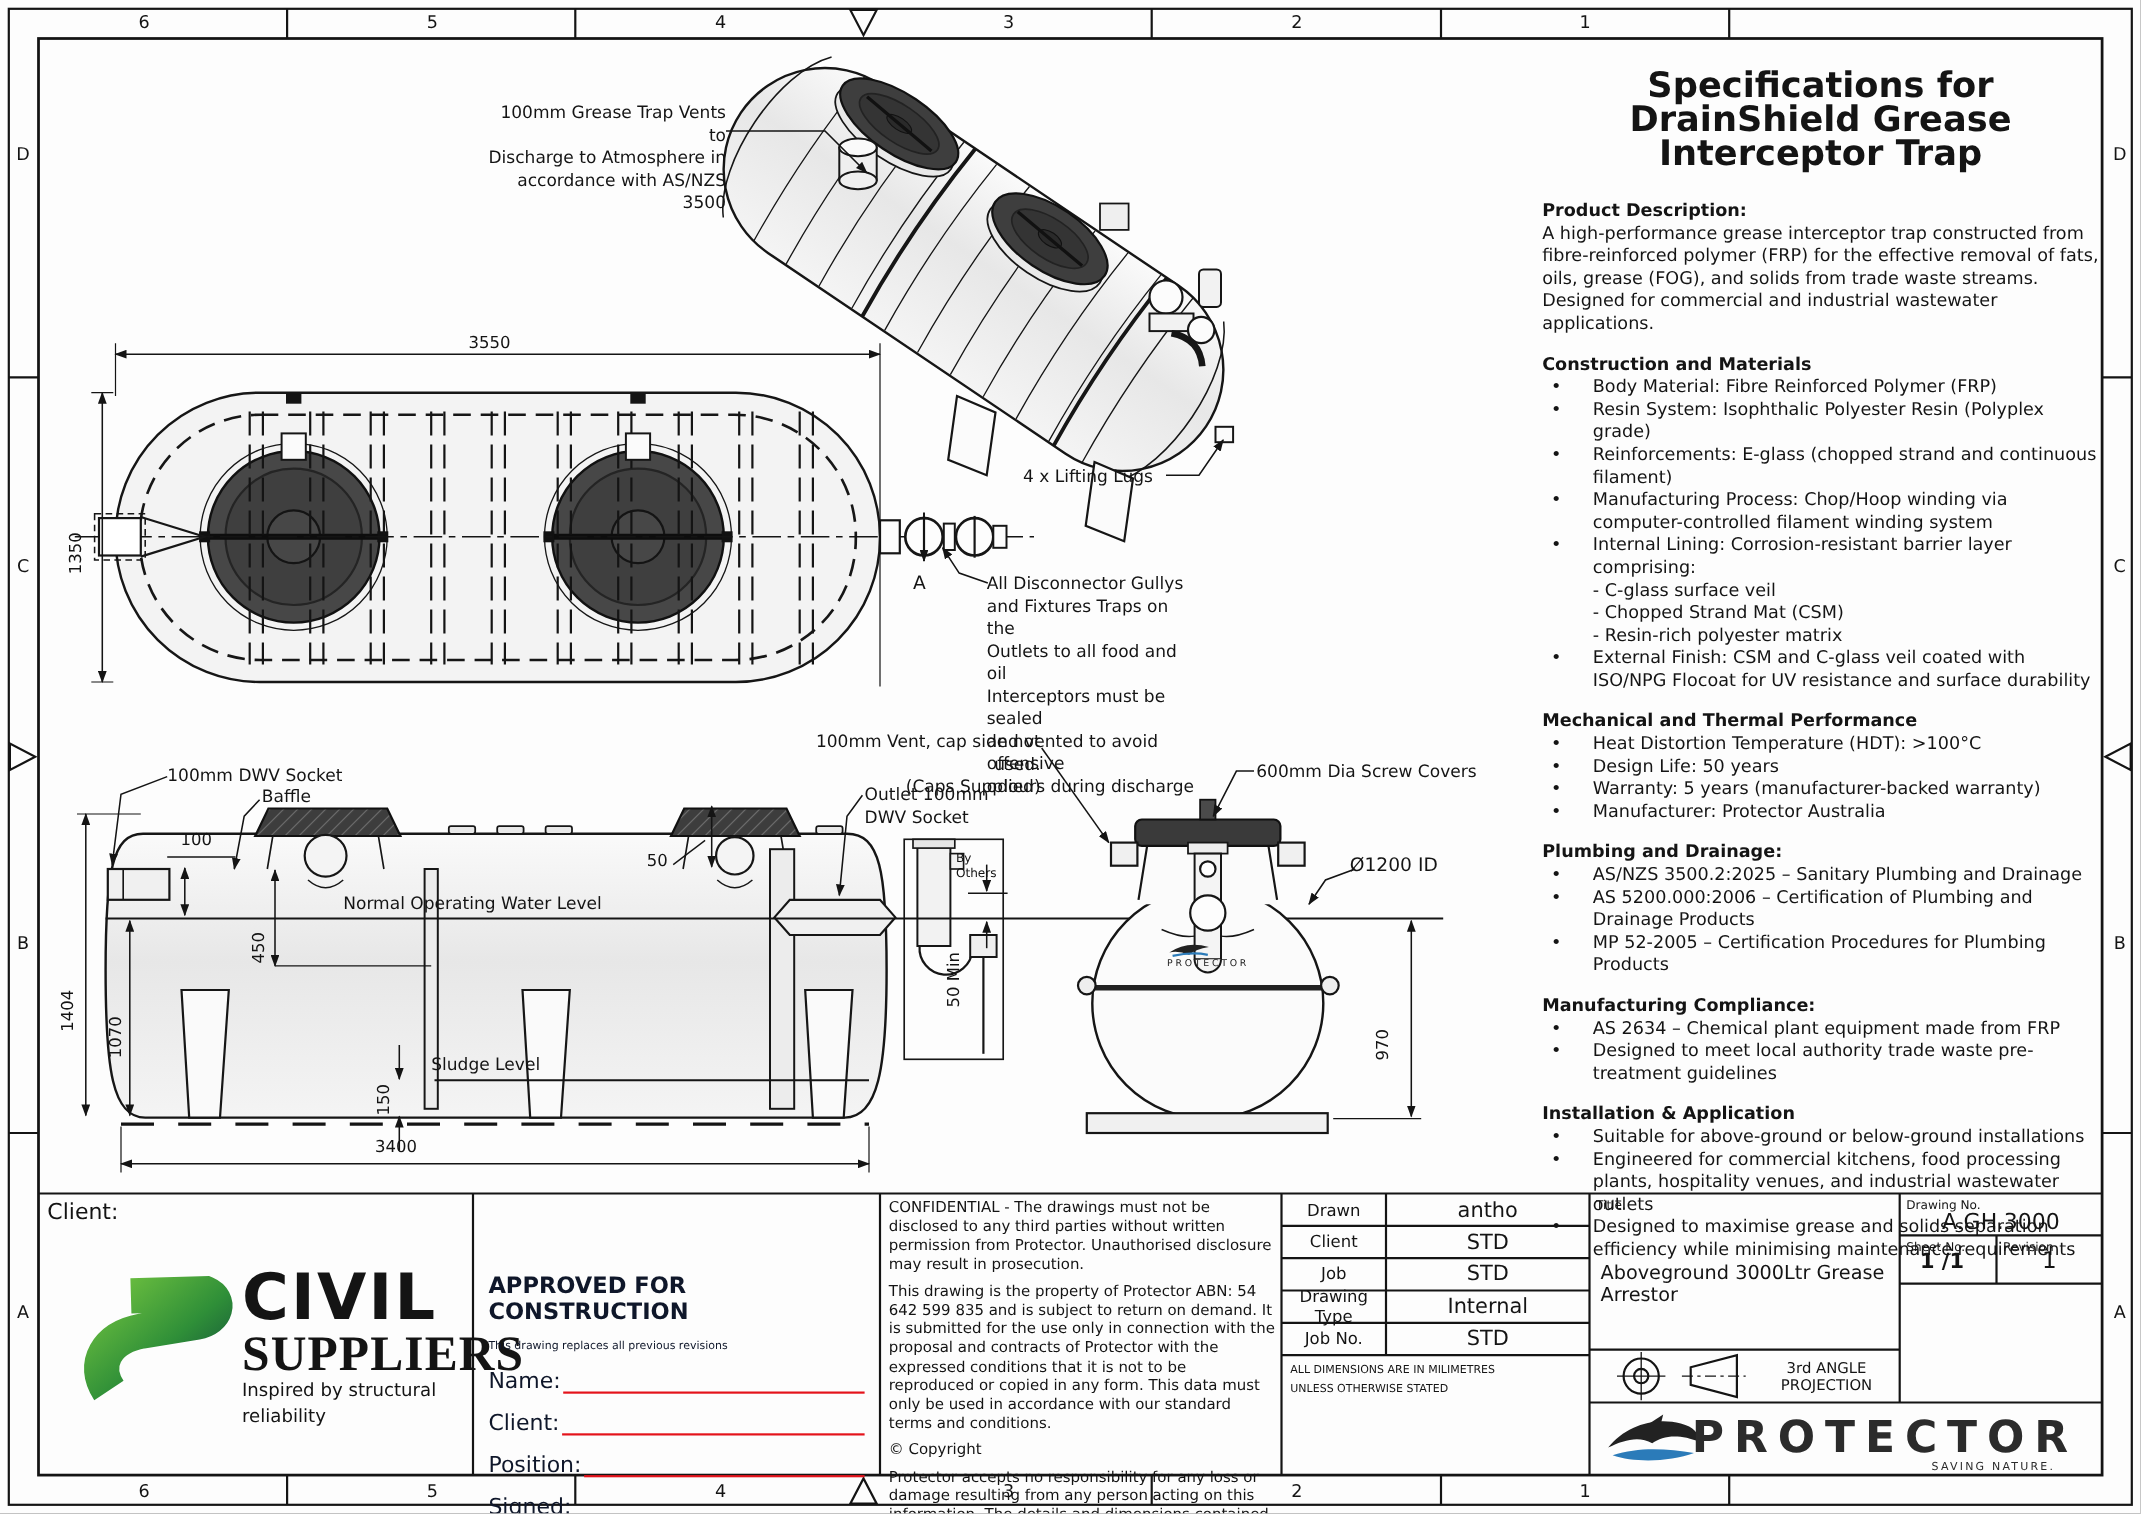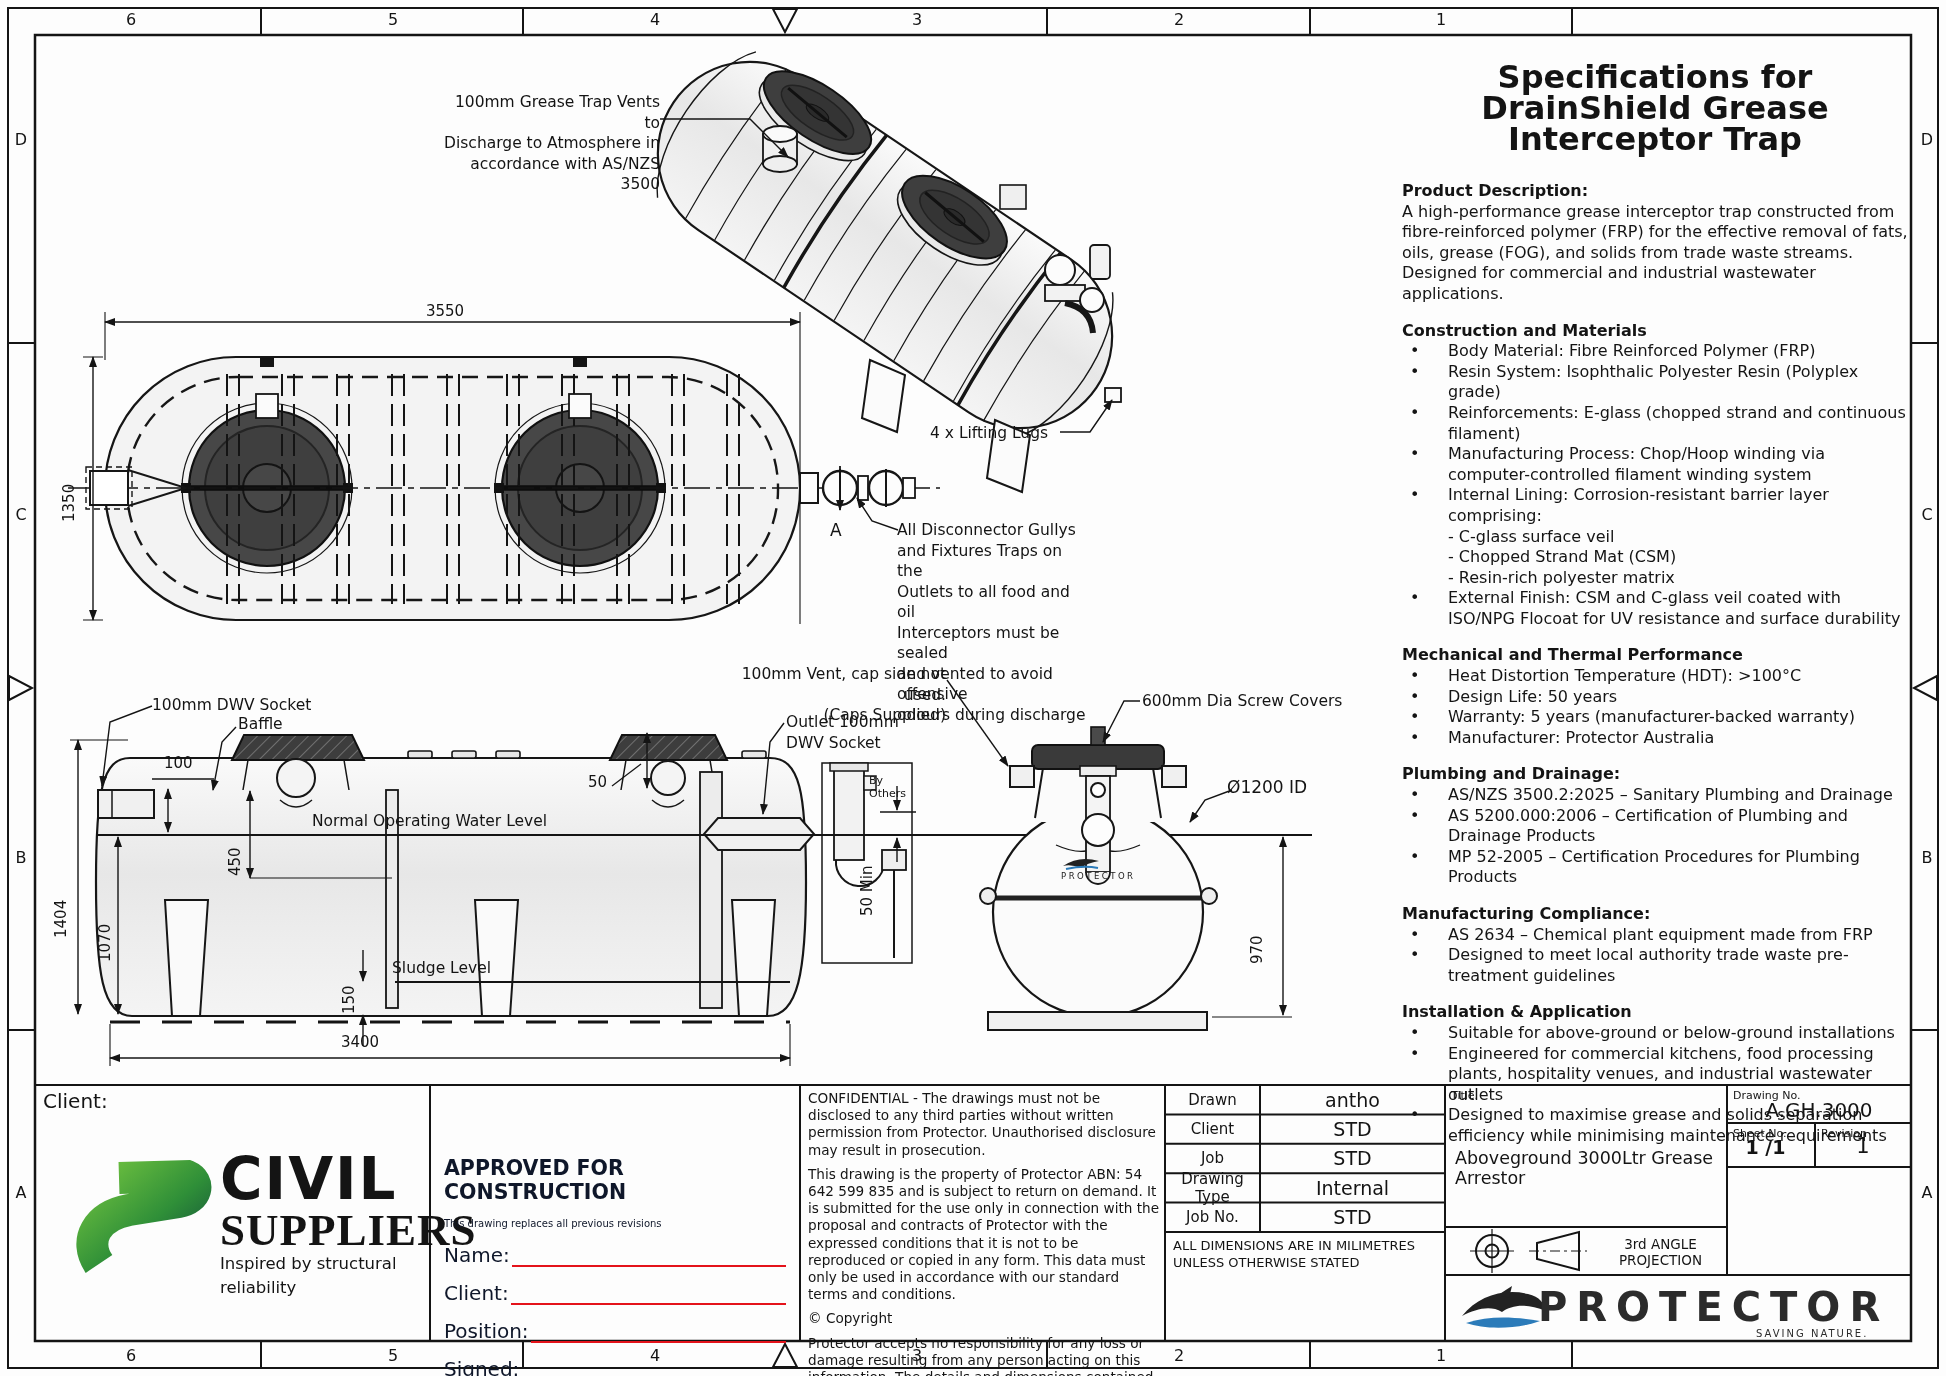--- a/index.html
+++ b/index.html
@@ -36,21 +36,21 @@
   .appr-h{font-size:20.5px;font-weight:800;}
   .appr-s{font-size:10px;margin-top:14px;}
   .appr-row{display:flex;align-items:flex-end;height:38px;font-size:20px;}
   .appr-line{flex:1;border-bottom:2px solid #e4131b;margin-left:2px;height:24px;}
   .conf{position:absolute;left:808px;top:1090px;width:352px;font-size:13.6px;line-height:17.2px;}
   .conf p{margin:0 0 7px 0;}
   .info{position:absolute;left:1165px;top:1085px;width:280px;}
   .info-row{display:flex;height:29.4px;align-items:center;}
   .info-l{width:95px;text-align:center;font-size:15px;}
   .info-v{flex:1;text-align:center;font-size:19px;}
-  .note{position:absolute;left:1173px;top:1238px;width:270px;font-size:13px;line-height:16.5px;white-space:pre-line;}
+  .note{position:absolute;left:1173px;top:1238px;width:270px;font-size:10px;line-height:16.5px;white-space:pre-line;}
   .t-lab{position:absolute;font-size:11px;}
   .t-title{position:absolute;left:1455px;top:1148px;width:268px;font-size:17.5px;}
   .t-dno{position:absolute;left:1727px;top:1098px;width:184px;text-align:center;font-size:20px;}
   .t-sheet{position:absolute;left:1727px;top:1136px;width:77px;text-align:center;font-size:19px;font-weight:bold;}
   .t-rev{position:absolute;left:1815px;top:1134px;width:96px;text-align:center;font-size:21px;}
   .t-proj{position:absolute;left:1598px;top:1236px;width:125px;font-size:13.5px;text-align:center;white-space:pre-line;}
   .p-word{position:absolute;left:1538px;top:1284px;font-size:40px;font-weight:800;letter-spacing:9px;color:#2b2b2b;}
   .p-tag{position:absolute;left:1756px;top:1328px;font-size:10px;letter-spacing:2px;color:#2b2b2b;}
   .p-small{position:absolute;left:1061px;top:871px;font-size:8.5px;letter-spacing:2.5px;color:#222;}
 </style>

